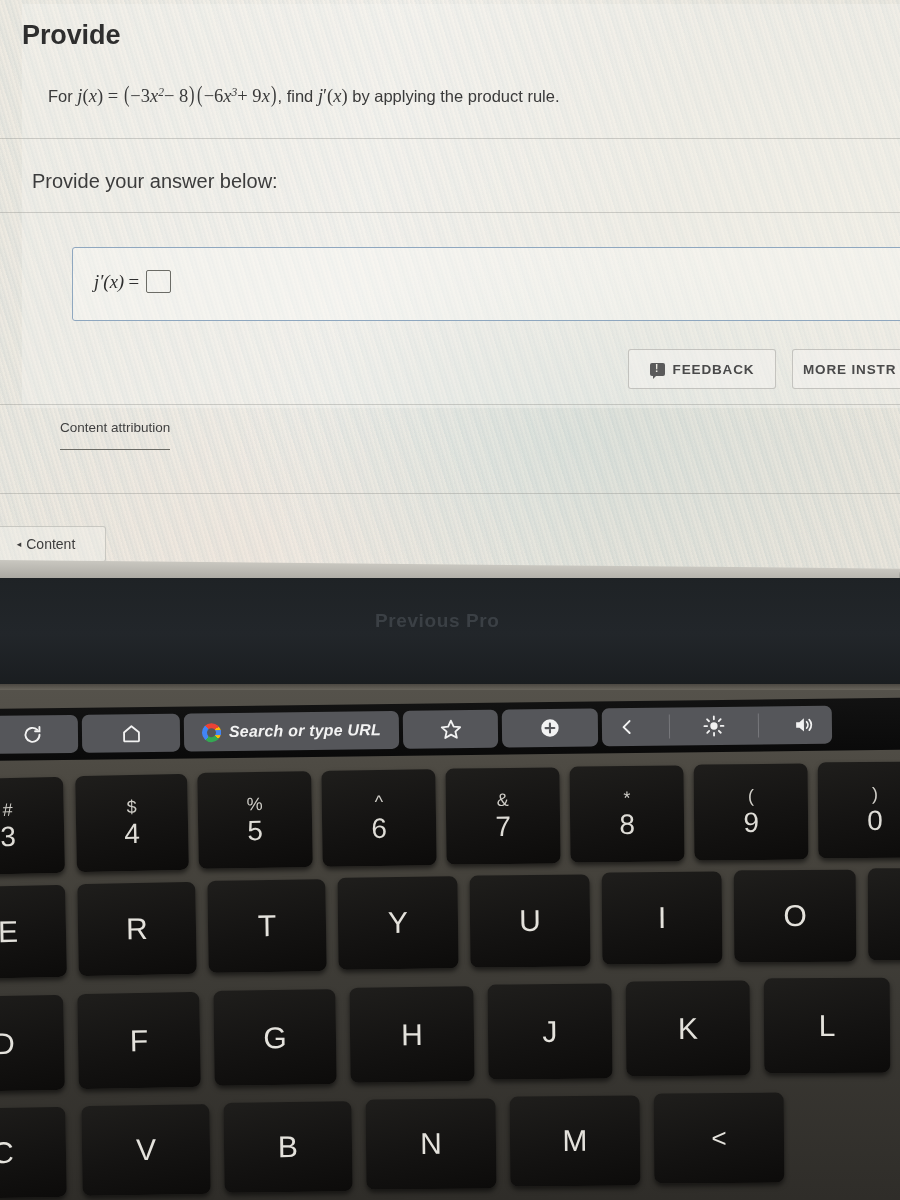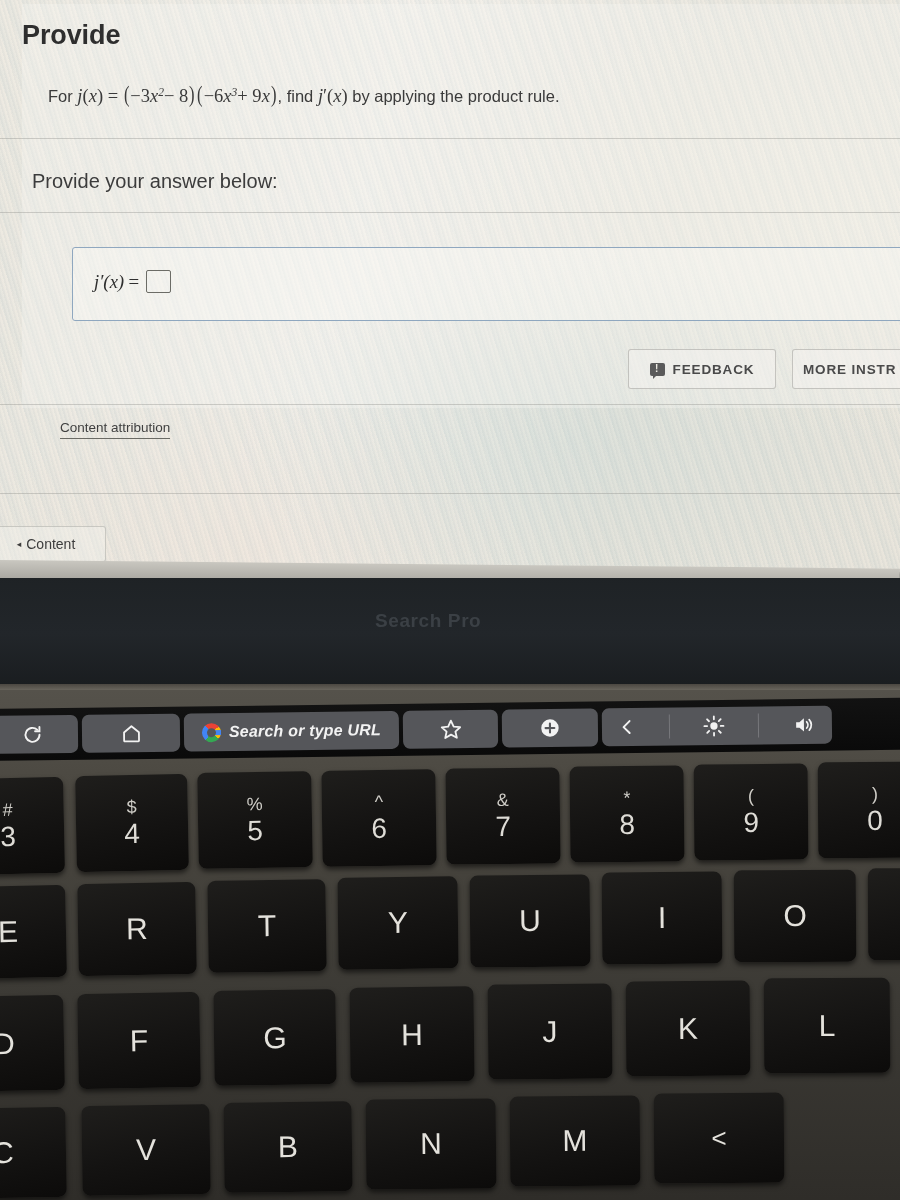--- a/index.html
+++ b/index.html
@@ -97,21 +97,21 @@
   #feedback-icon:before{
     content:"";position:absolute;left:3px;bottom:-3.5px;
     border-left:4px solid #5a5a5a;border-bottom:4px solid transparent;
   }
   #feedback-icon i{
     font-style:normal;color:#eceae2;font-size:10px;font-weight:700;line-height:1;
   }
 
   #content-attribution{
     position:absolute;left:60px;top:420px;font-size:13.5px;color:#3f3f3f;
-    border-bottom:1px solid #6a6a64;padding-bottom:3px;
+    border-bottom:1px solid #6a6a64;padding-bottom:14px;
   }
 
   
   #previous-button{
     position:absolute;left:-14px;top:526px;width:118px;height:34px;
     border:1px solid rgba(165,165,160,.5);border-radius:3px;
     background:rgba(243,242,238,.4);
     display:flex;align-items:center;justify-content:center;gap:5px;
     font-size:14px;color:#3d3d3d;
   }
@@ -247,21 +247,21 @@
     <div id="previous-button">
       <span id="previous-caret">◂</span>
       <span>Content</span>
     </div>
   </div>
 
   <div id="screen-edge"></div>
 </div>
 
 <div id="bezel">
-  <div id="bezel-logo">Search Pro</div>
+  <div id="bezel-logo">Previous Pro</div>
 </div>
 <div id="hinge"></div>
 
 <div id="deck">
 
   <div id="touchbar">
     <div class="tb-key" id="tb-reload">
       <svg class="ic" width="21" height="21" viewBox="0 0 24 24" fill="none" stroke="#f2f2f2" stroke-width="2.2" stroke-linecap="round">
         <path d="M20 12a8 8 0 1 1-2.6-5.9"></path>
           <polyline points="20,3 20,8 15,8"></polyline>

